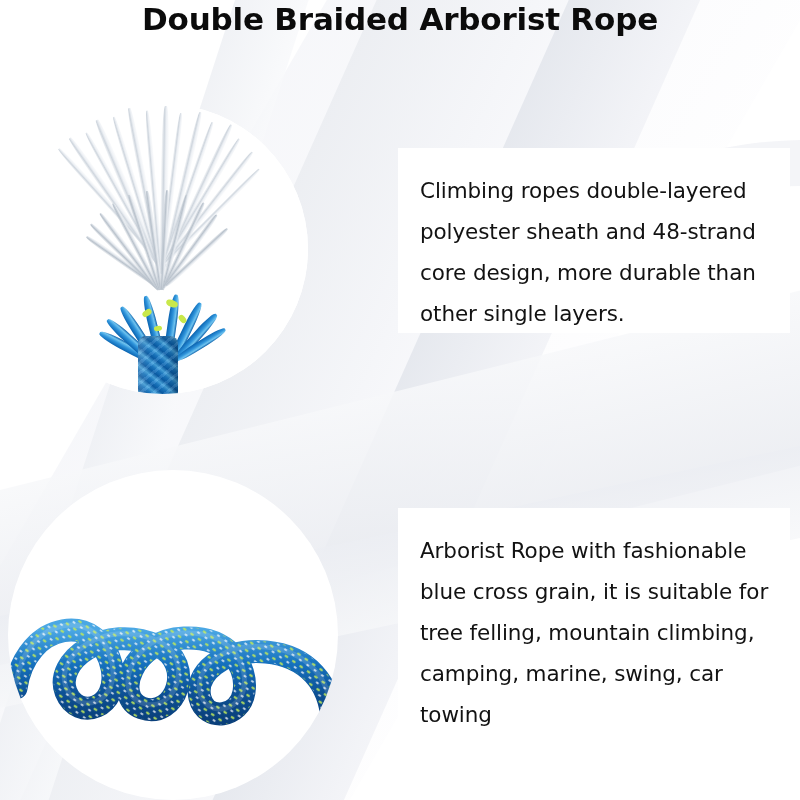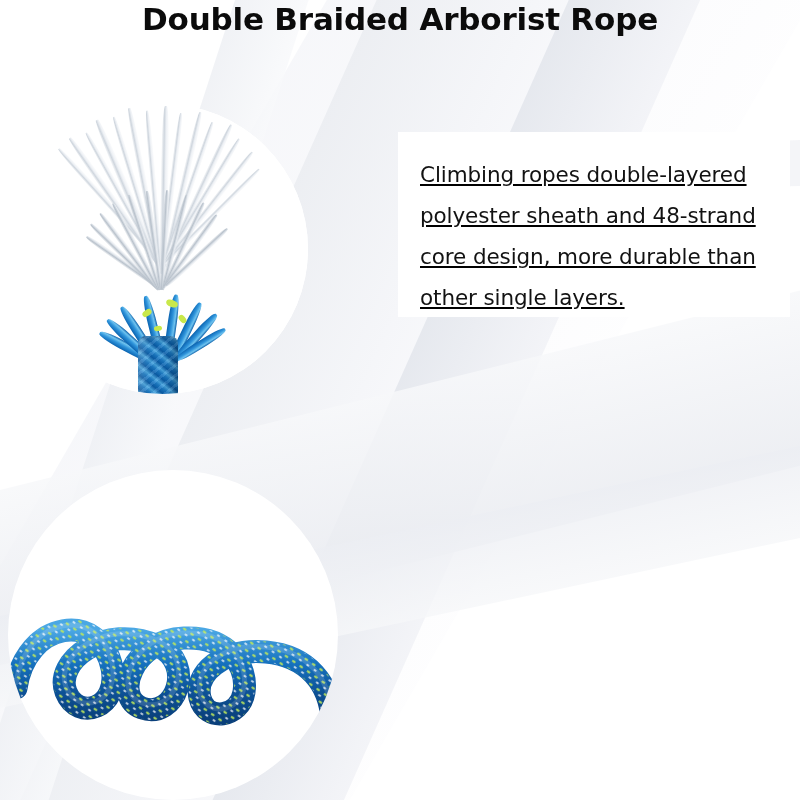--- a/index.html
+++ b/index.html
@@ -190,25 +190,24 @@
   }
 
   
   .text-card {
     position: absolute;
     background: #ffffff;
     box-sizing: border-box;
   }
   #card-top {
     left: 398px;
-    top: 132px;
+    top: 148px;
     width: 392px;
     height: 185px;
     padding: 22px 20px 0 22px;
-    text-decoration: underline;
   }
   #card-bottom {
     left: 398px;
     top: 508px;
     width: 392px;
     height: 242px;
     padding: 22px 20px 0 22px;
   }
   .card-text {
     margin: 0;
@@ -314,14 +313,17 @@
                C188,193 168,250 134,238 C104,227 124,170 176,168
                C220,166 240,196 236,222 C232,248 198,252 192,228
                C186,204 214,178 258,182 C300,186 322,214 324,250" fill="none" stroke="#ffffff" stroke-width="5" stroke-linecap="round" opacity="0.14" transform="translate(0,-5)"></path>
     </svg>
   </div>
 
   <div class="text-card" id="card-top">
     <p class="card-text">Climbing ropes double-layered polyester sheath and 48-strand core design, more durable than other single layers.</p>
   </div>
 
+  <div class="text-card" id="card-bottom">
+    <p class="card-text">Arborist Rope with fashionable blue cross grain, it is suitable for tree felling, mountain climbing, camping, marine, swing, car towing</p>
+  </div>
 
 </div>
 
 </body></html>

